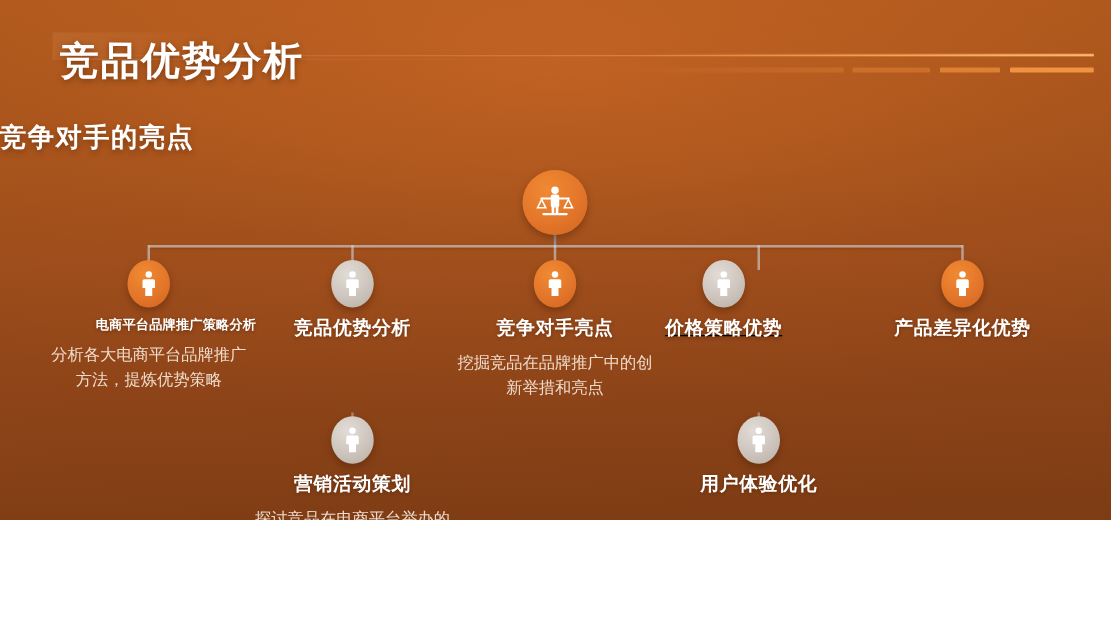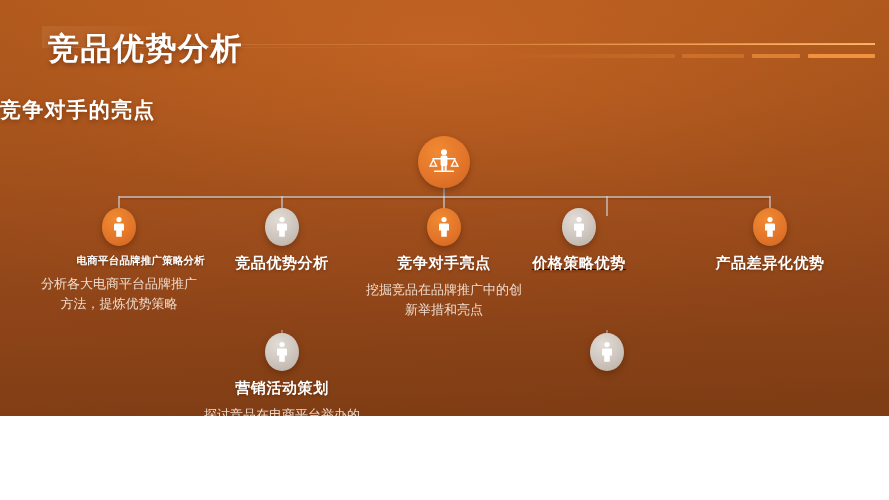--- a/index.html
+++ b/index.html
@@ -305,15 +305,16 @@
     <div class="node-body">探讨竞品在电商平台举办的营销活动的创新性和有效性</div>
   </div>
 
   <div class="node" style="left:521px; top:333px;">
     <div class="node-icon gray">
       <svg width="16" height="22" viewBox="0 0 16 22" aria-hidden="true">
         <circle cx="8" cy="3.6" r="2.6" fill="#ffffff"></circle>
         <path d="M4.4 7.4 h7.2 a1.4 1.4 0 0 1 1.4 1.4 v5.6 h-2.2 v6.4 h-5.6 v-6.4 h-2.2 v-5.6 a1.4 1.4 0 0 1 1.4 -1.4 z" fill="#ffffff"></path>
       </svg>
     </div>
+    <div class="node-heading">用户体验优化</div>
   </div>
 
 </div>
 
 </body></html>

